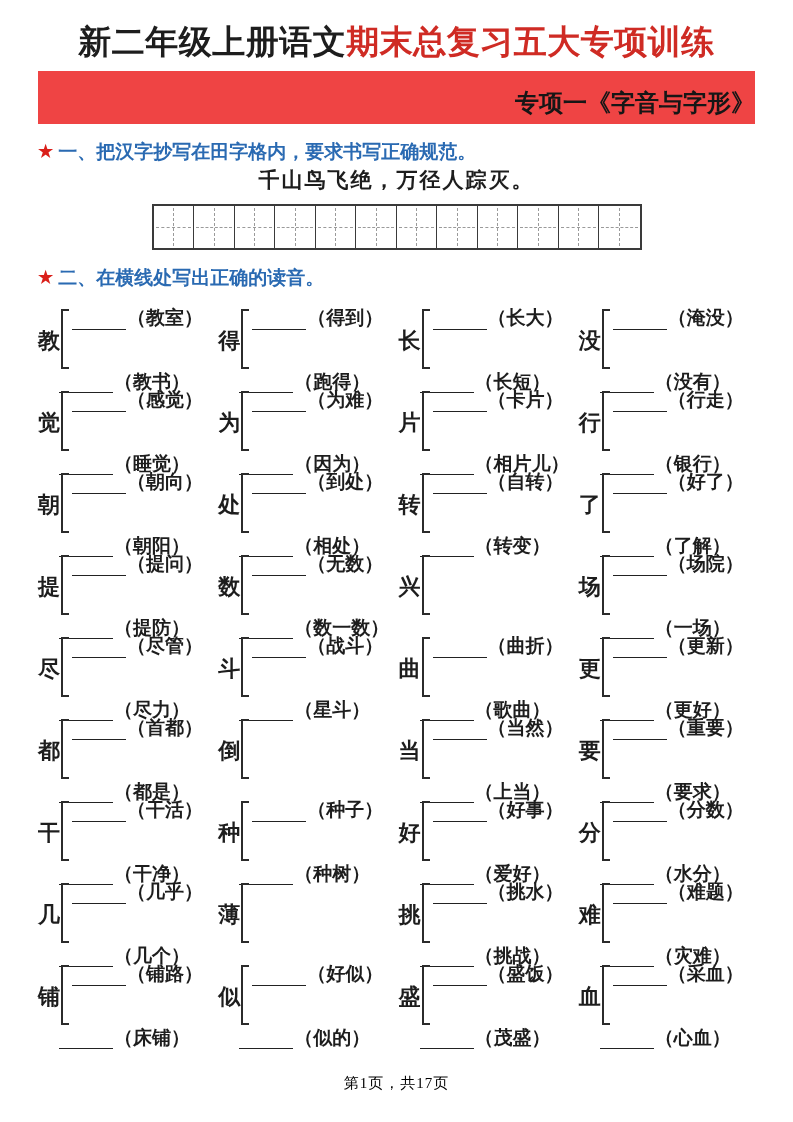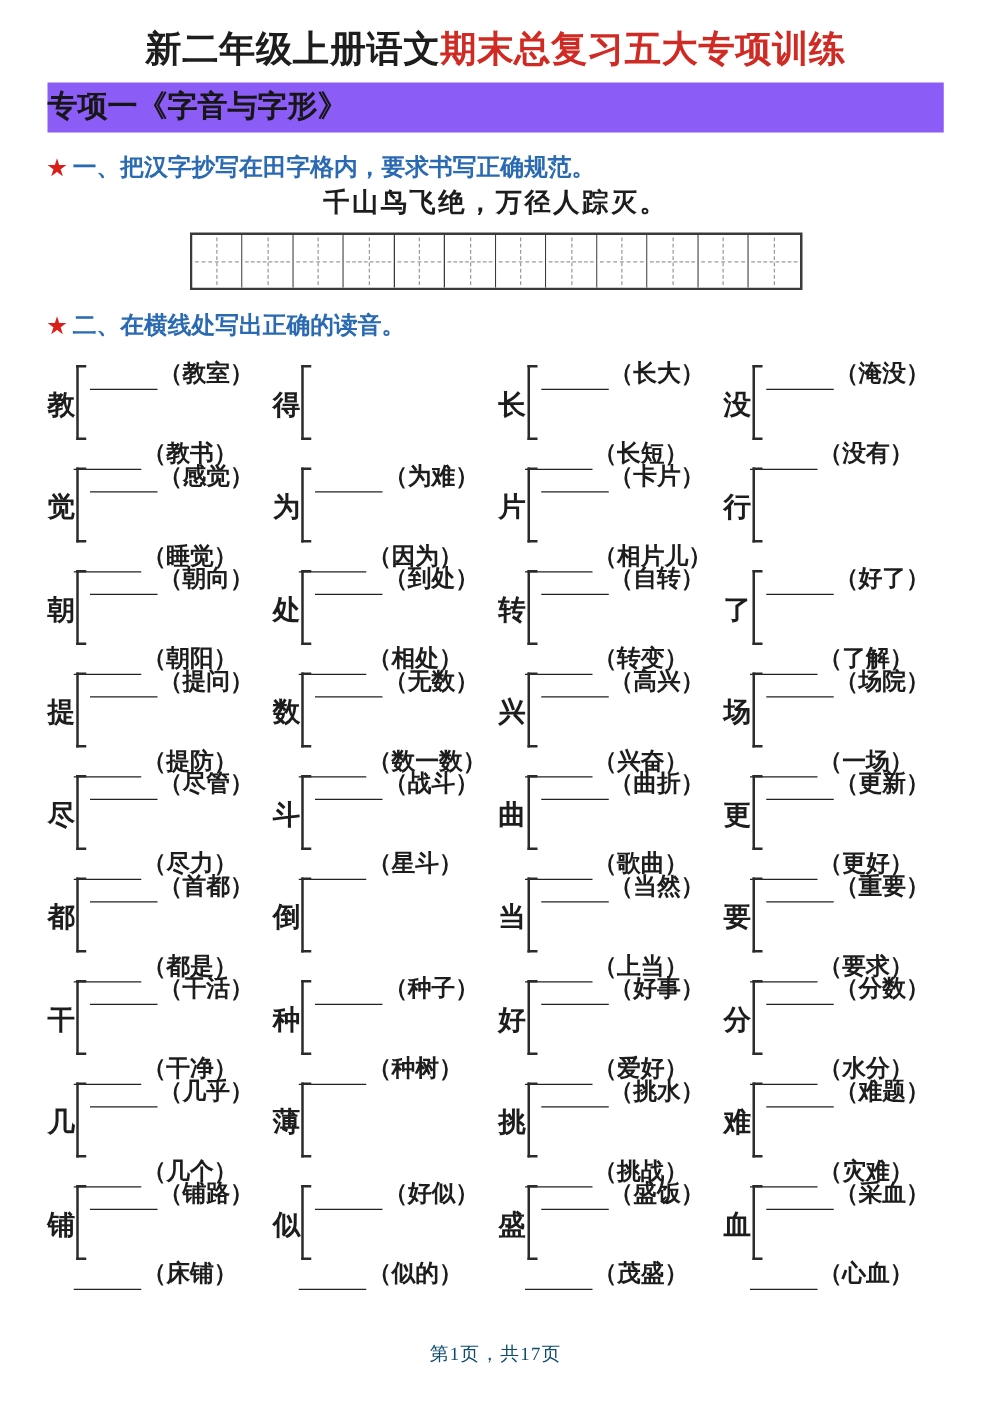--- a/index.html
+++ b/index.html
@@ -5,29 +5,29 @@
   html,body { margin:0; padding:0; }
   body {
     width:793px; height:1122px; background:#ffffff; position:relative;
     font-family:"Liberation Serif","DejaVu Serif",serif; color:#1d1d1d;
     overflow:hidden;
   }
   .page { padding:24px 38px 0; box-sizing:border-box; }
 
   
   .title {
-    text-align:center; font-size:29px; font-weight:bold; white-space:nowrap;
+    text-align:center; font-size:33px; font-weight:bold; white-space:nowrap;
     line-height:1.15; letter-spacing:0.5px;
   }
   .title .red { color:#cf2b24; }
 
   
   .subtitle-bar {
-    margin-top:9px; background:#8b5cf6; text-align:left;
-    font-size:24px; font-weight:bold; padding:3px 0 5px; color:#161616;
+    margin-top:9px; background:#ef4444; text-align:right;
+    font-size:24px; font-weight:bold; padding:16px 0 5px; color:#161616;
   }
 
   
   .sec-heading {
     margin-top:15px; font-size:19px; font-weight:bold; color:#2a6ab2;
     display:flex; align-items:center;
   }
   .star { color:#da1f1a; margin-right:5px; font-size:17px; line-height:1; }
 
   
@@ -75,21 +75,21 @@
   .line .blank {
     display:inline-block; width:54px; height:14px; flex:none;
     border-bottom:1.6px solid #222222;
   }
   .line .word { font-size:19px; font-weight:bold; margin-left:1px; line-height:1.25; }
   .line.second { margin-left:-13px;margin-top:40px; }
 
   
   .footer {
     position:absolute; left:0; right:0; top:1074px; text-align:center;
-    font-size:15px; color:#0c4a6e; letter-spacing:1px;
+    font-size:15px; color:#000000; letter-spacing:1px;
   }
 </style>
 </head>
 <body>
 
 <div class="page">
 
   <div class="title">
     <span>新二年级上册语文</span><span class="red">期末总复习五大专项训练</span>
   </div>
@@ -137,20 +137,30 @@
       <span class="line second">
         <span class="blank"></span>
         <span class="word w2">（教书）</span>
       </span>
     </span>
   </div>
 
   <div class="entry">
     <span class="entry-char">得</span>
     <span class="bracket"></span>
+    <span class="lines">
+      <span class="line first">
+        <span class="blank"></span>
+        <span class="word w1">（得到）</span>
+      </span>
+      <span class="line second">
+        <span class="blank"></span>
+        <span class="word w2">（跑得）</span>
+      </span>
+    </span>
   </div>
 
   <div class="entry">
     <span class="entry-char">长</span>
     <span class="bracket"></span>
     <span class="lines">
       <span class="line first">
         <span class="blank"></span>
         <span class="word w1">（长大）</span>
       </span>
@@ -217,20 +227,30 @@
       <span class="line second">
         <span class="blank"></span>
         <span class="word w2">（相片儿）</span>
       </span>
     </span>
   </div>
 
   <div class="entry">
     <span class="entry-char">行</span>
     <span class="bracket"></span>
+    <span class="lines">
+      <span class="line first">
+        <span class="blank"></span>
+        <span class="word w1">（行走）</span>
+      </span>
+      <span class="line second">
+        <span class="blank"></span>
+        <span class="word w2">（银行）</span>
+      </span>
+    </span>
   </div>
 
   <div class="entry">
     <span class="entry-char">朝</span>
     <span class="bracket"></span>
     <span class="lines">
       <span class="line first">
         <span class="blank"></span>
         <span class="word w1">（朝向）</span>
       </span>
@@ -312,30 +332,20 @@
       <span class="line second">
         <span class="blank"></span>
         <span class="word w2">（数一数）</span>
       </span>
     </span>
   </div>
 
   <div class="entry">
     <span class="entry-char">兴</span>
     <span class="bracket"></span>
-    <span class="lines">
-      <span class="line first">
-        <span class="blank"></span>
-        <span class="word w1">（高兴）</span>
-      </span>
-      <span class="line second">
-        <span class="blank"></span>
-        <span class="word w2">（兴奋）</span>
-      </span>
-    </span>
   </div>
 
   <div class="entry">
     <span class="entry-char">场</span>
     <span class="bracket"></span>
     <span class="lines">
       <span class="line first">
         <span class="blank"></span>
         <span class="word w1">（场院）</span>
       </span>

